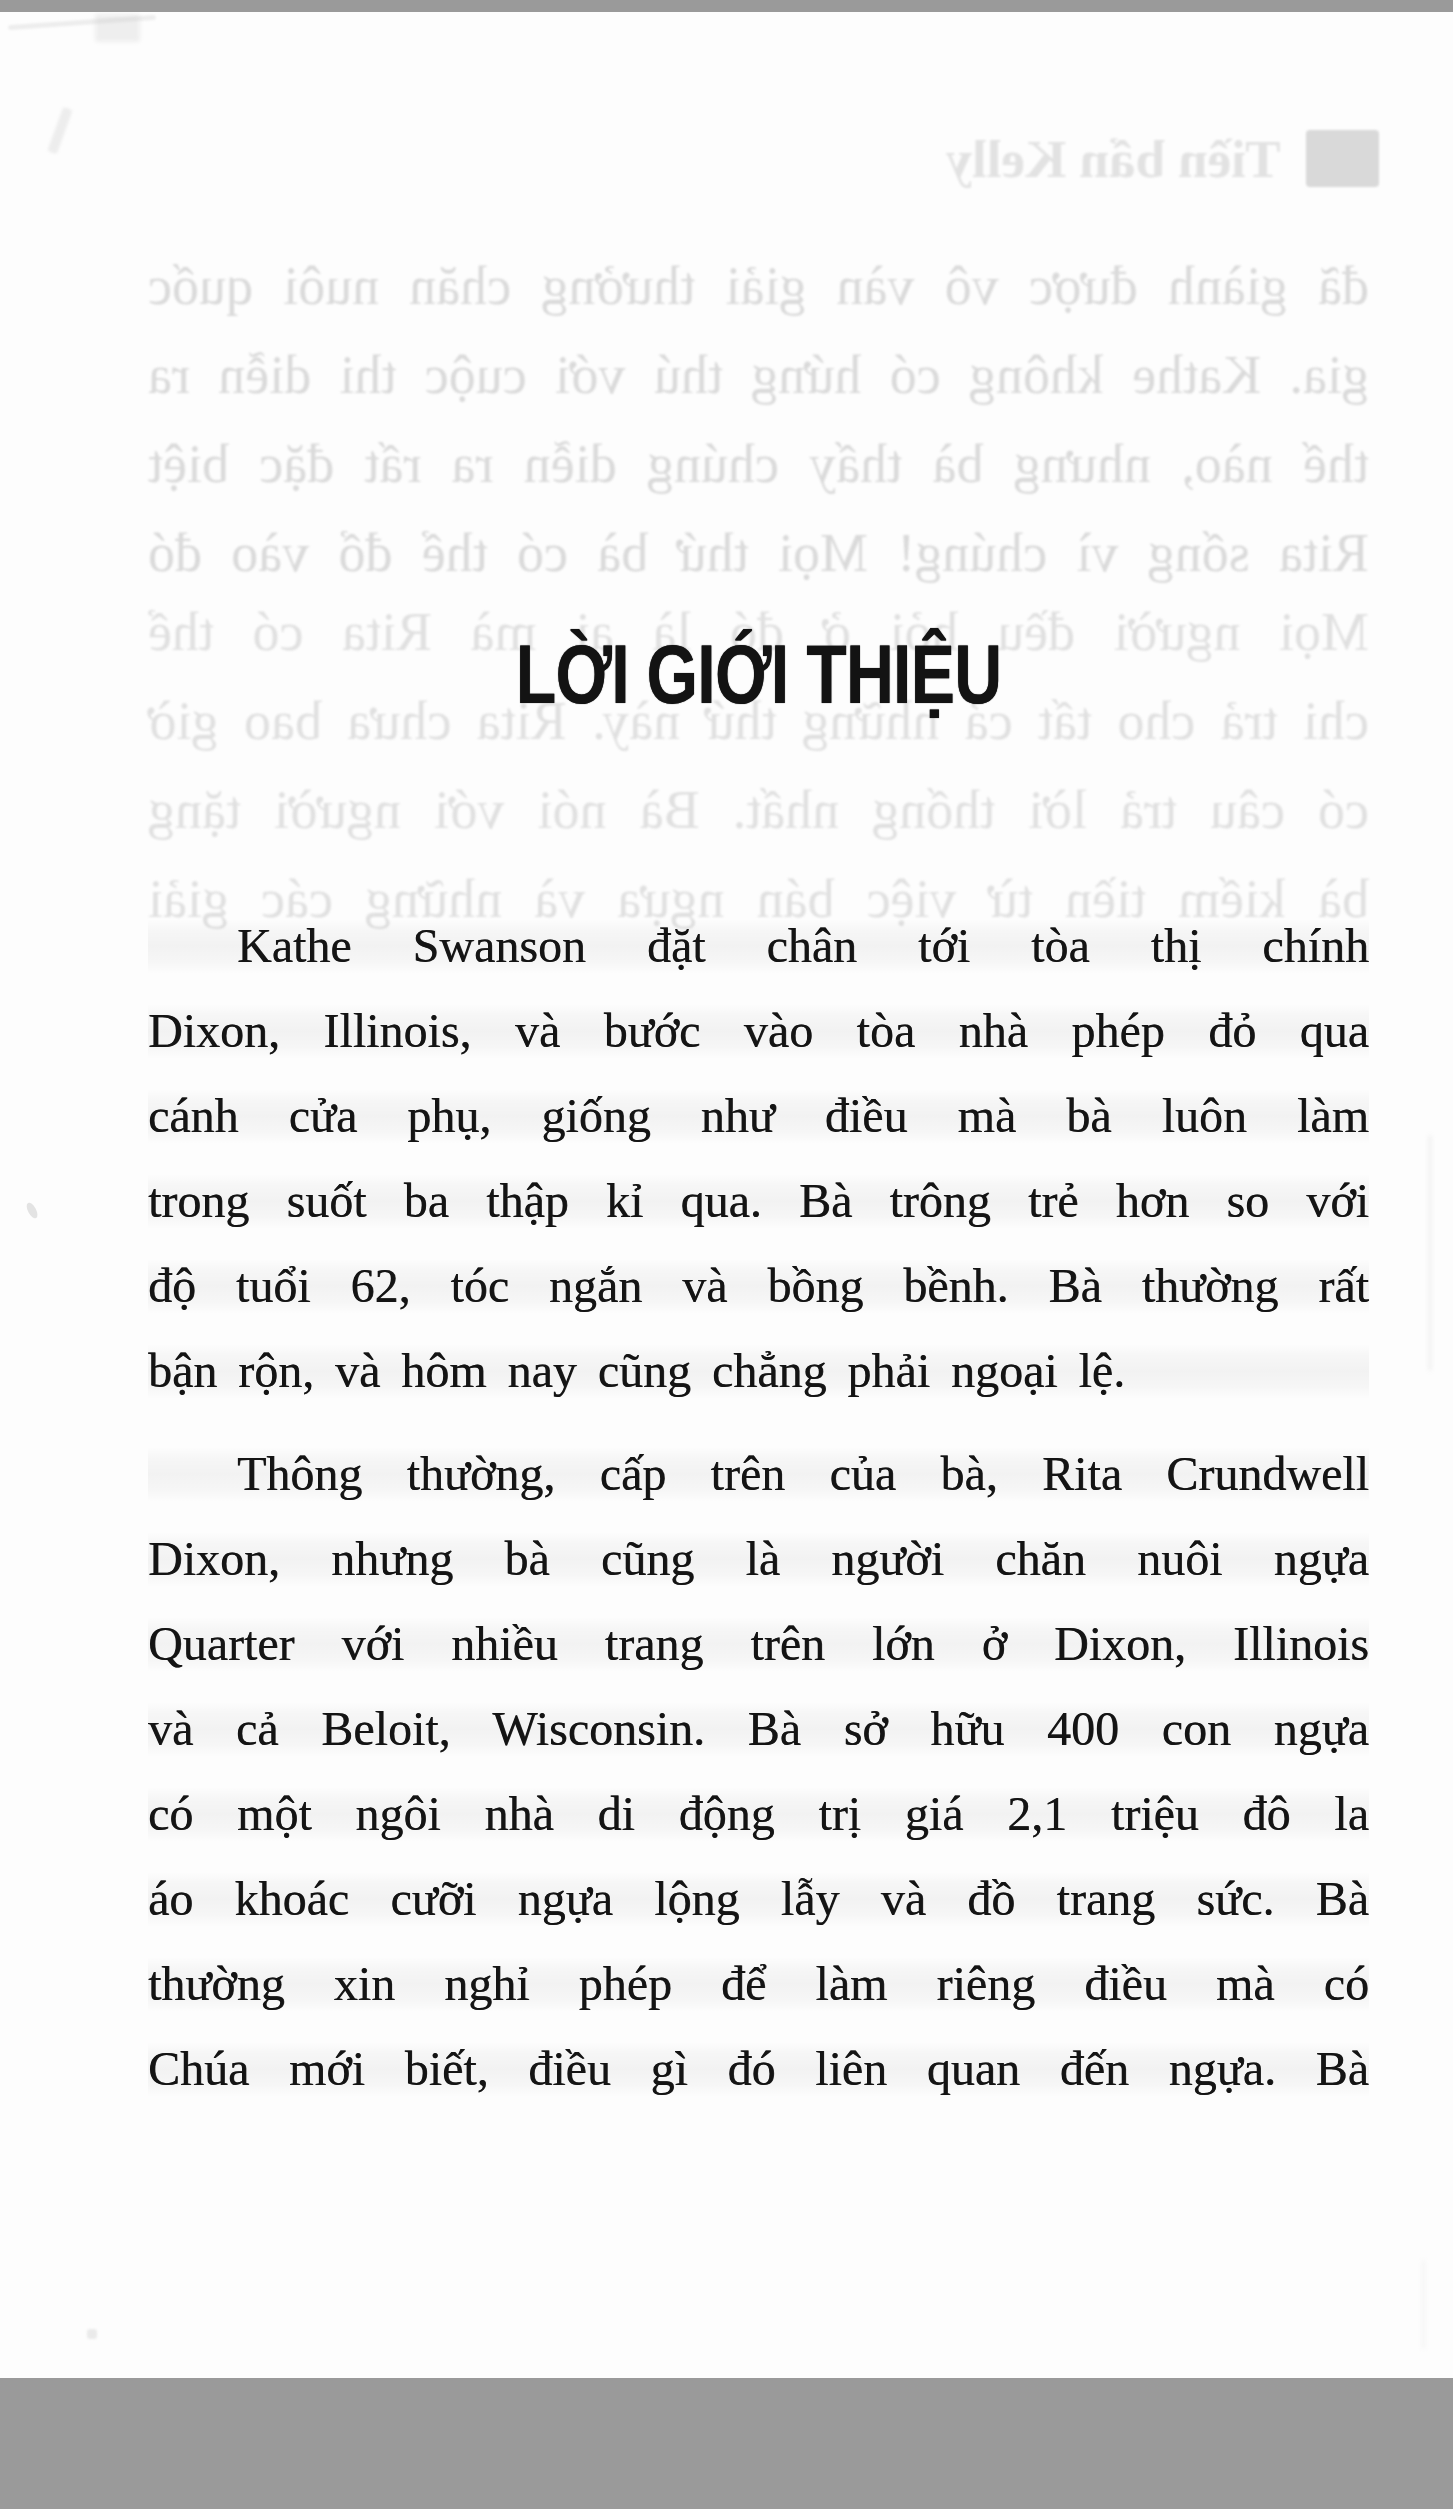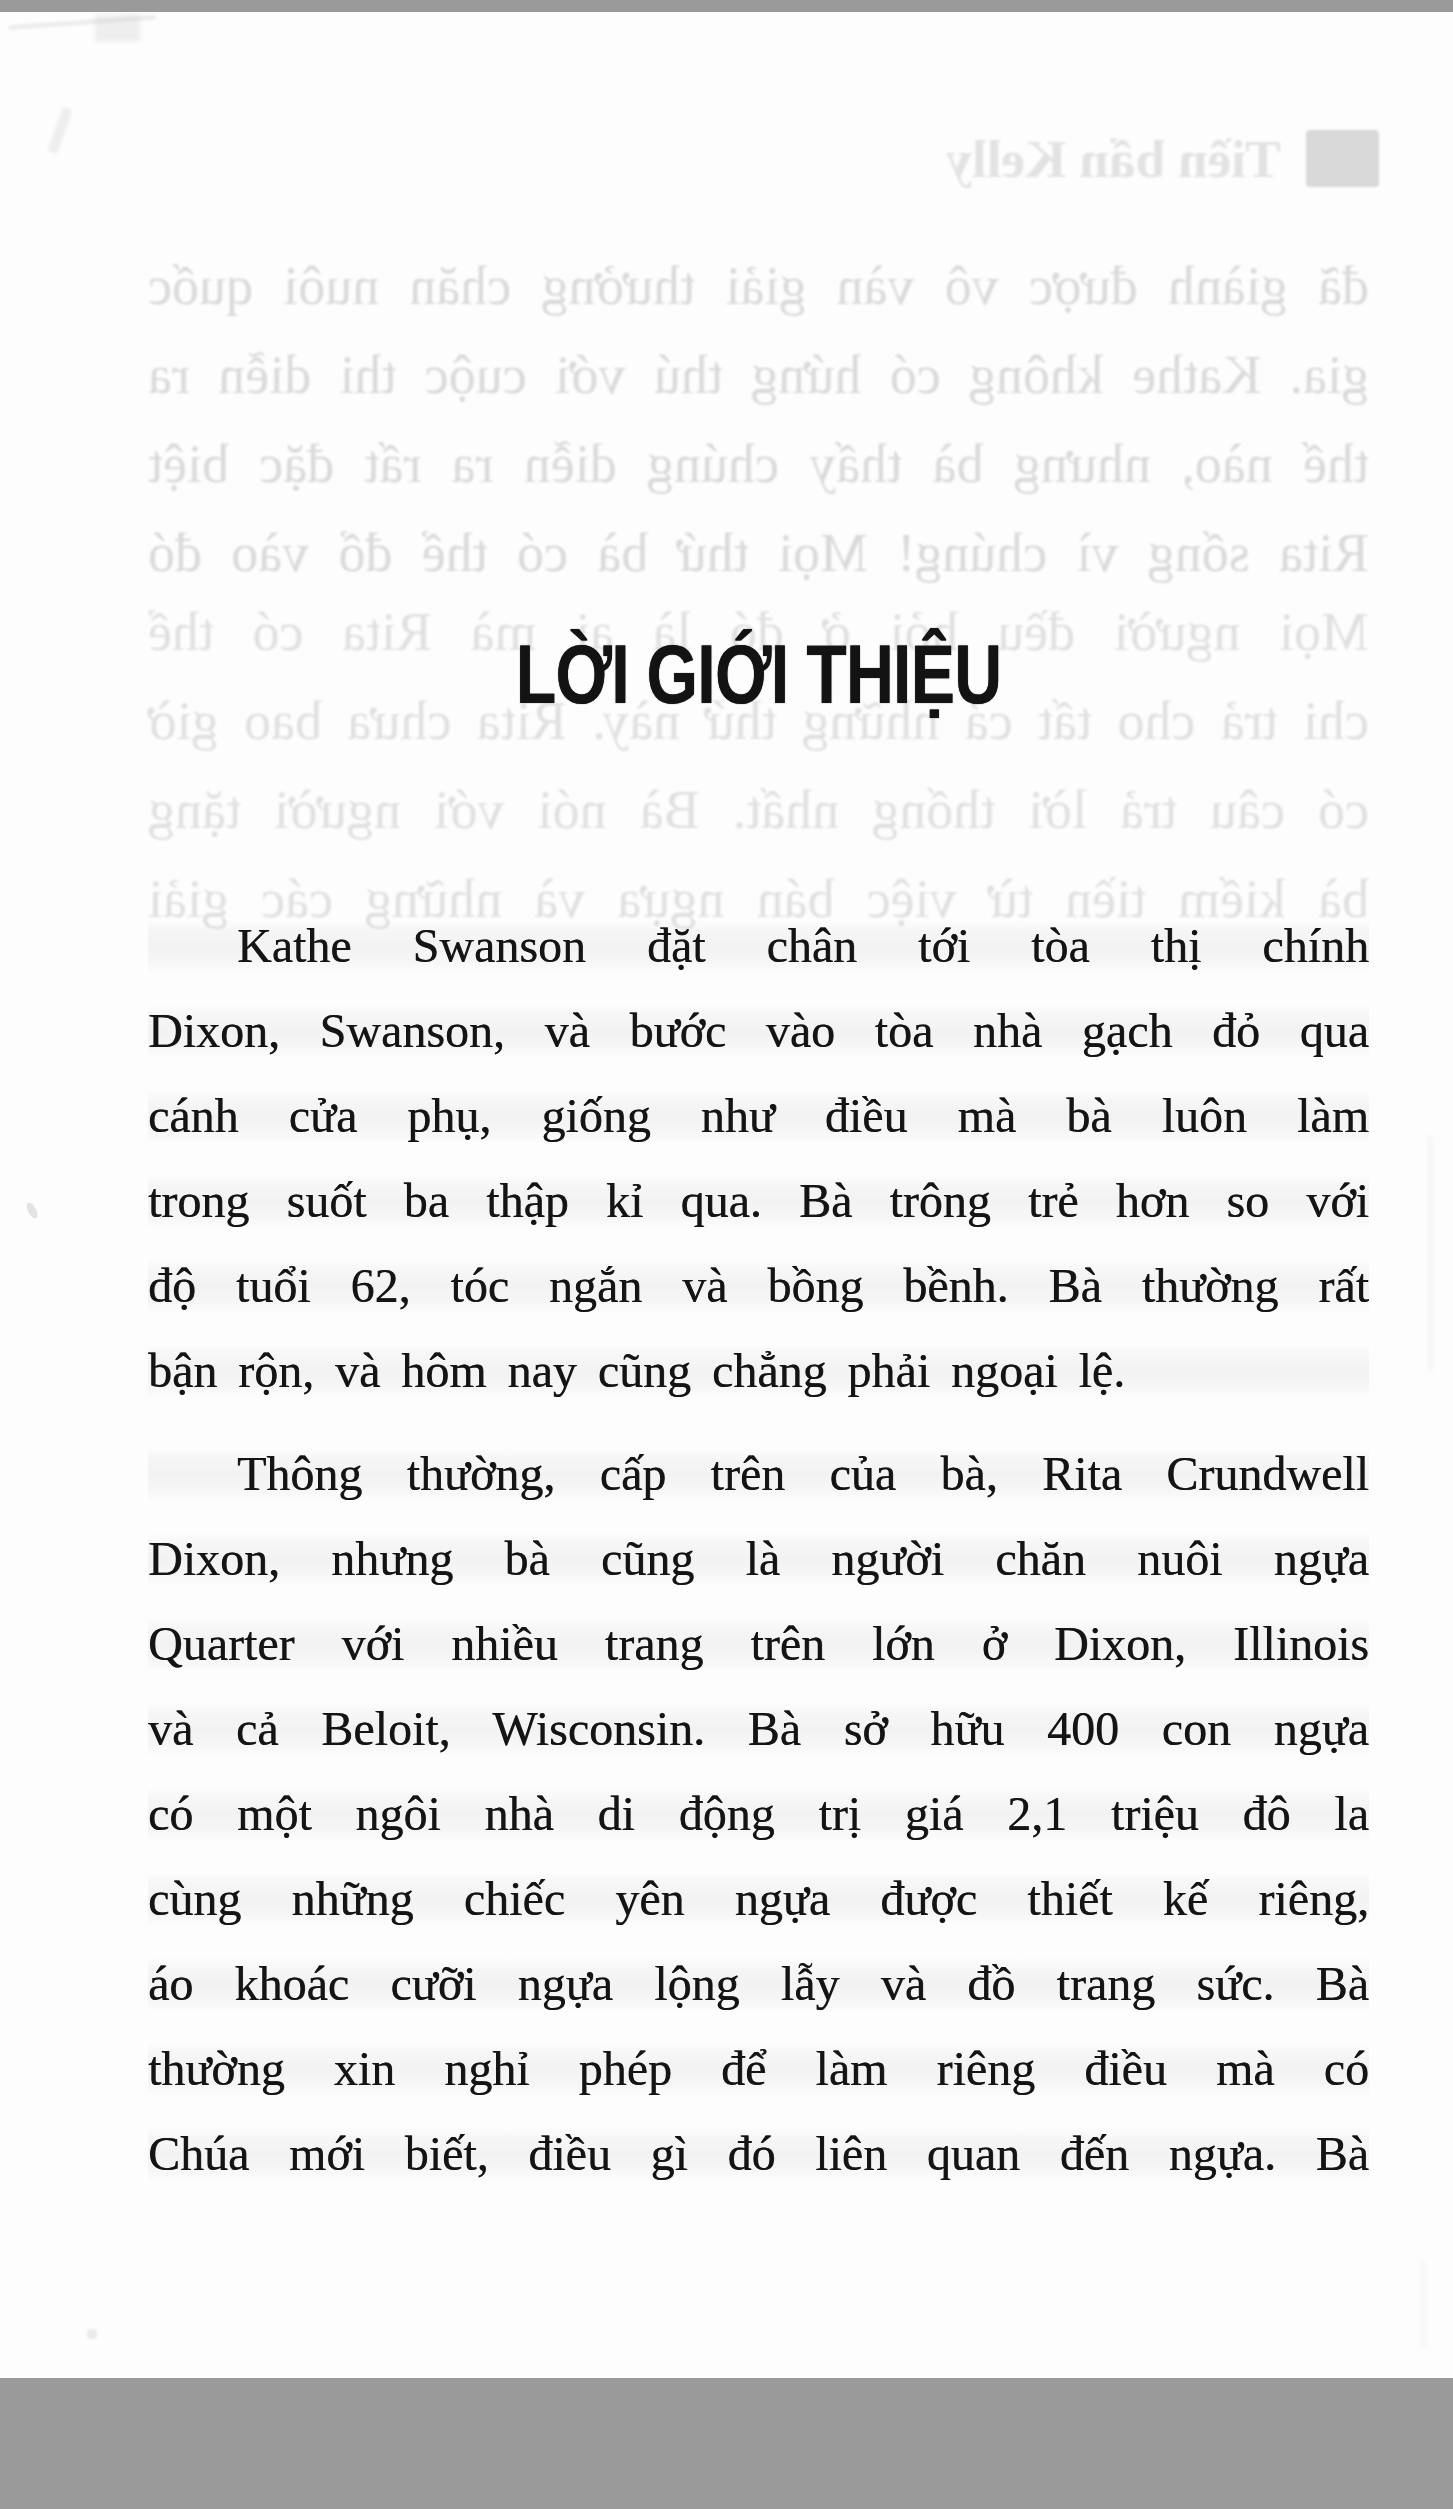--- a/index.html
+++ b/index.html
@@ -102,34 +102,33 @@
     <div class="gl">Mọi người đều hỏi ở đó là ai mà Rita có thể</div>
     <div class="gl">chi trả cho tất cả những thứ này. Rita chưa bao giờ</div>
     <div class="gl">có câu trả lời thống nhất. Bà nói với người tặng</div>
     <div class="gl">bà kiếm tiền từ việc bán ngựa và những các giải</div>
   </div>
 
   <h1 class="chapter-title">LỜI GIỚI THIỆU</h1>
 
   <div class="para p1">
     <div class="bl indent">Kathe Swanson đặt chân tới tòa thị chính</div>
-    <div class="bl">Dixon, Swanson, và bước vào tòa nhà gạch đỏ qua</div>
+    <div class="bl">Dixon, Illinois, và bước vào tòa nhà phép đỏ qua</div>
     <div class="bl">cánh cửa phụ, giống như điều mà bà luôn làm</div>
     <div class="bl">trong suốt ba thập kỉ qua. Bà trông trẻ hơn so với</div>
     <div class="bl">độ tuổi 62, tóc ngắn và bồng bềnh. Bà thường rất</div>
     <div class="bl endline">bận rộn, và hôm nay cũng chẳng phải ngoại lệ.</div>
   </div>
 
   <div class="para p2">
     <div class="bl indent">Thông thường, cấp trên của bà, Rita Crundwell</div>
     <div class="bl">Dixon, nhưng bà cũng là người chăn nuôi ngựa</div>
     <div class="bl">Quarter với nhiều trang trên lớn ở Dixon, Illinois</div>
     <div class="bl">và cả Beloit, Wisconsin. Bà sở hữu 400 con ngựa</div>
     <div class="bl">có một ngôi nhà di động trị giá 2,1 triệu đô la</div>
-    <div class="bl">cùng những chiếc yên ngựa được thiết kế riêng,</div>
     <div class="bl">áo khoác cưỡi ngựa lộng lẫy và đồ trang sức. Bà</div>
     <div class="bl">thường xin nghỉ phép để làm riêng điều mà có</div>
     <div class="bl">Chúa mới biết, điều gì đó liên quan đến ngựa. Bà</div>
   </div>
 
   <div class="ghost-digit"></div>
   <div class="page-number">9</div>
 
   <div class="speck sp1"></div>
   <div class="speck sp2"></div>

